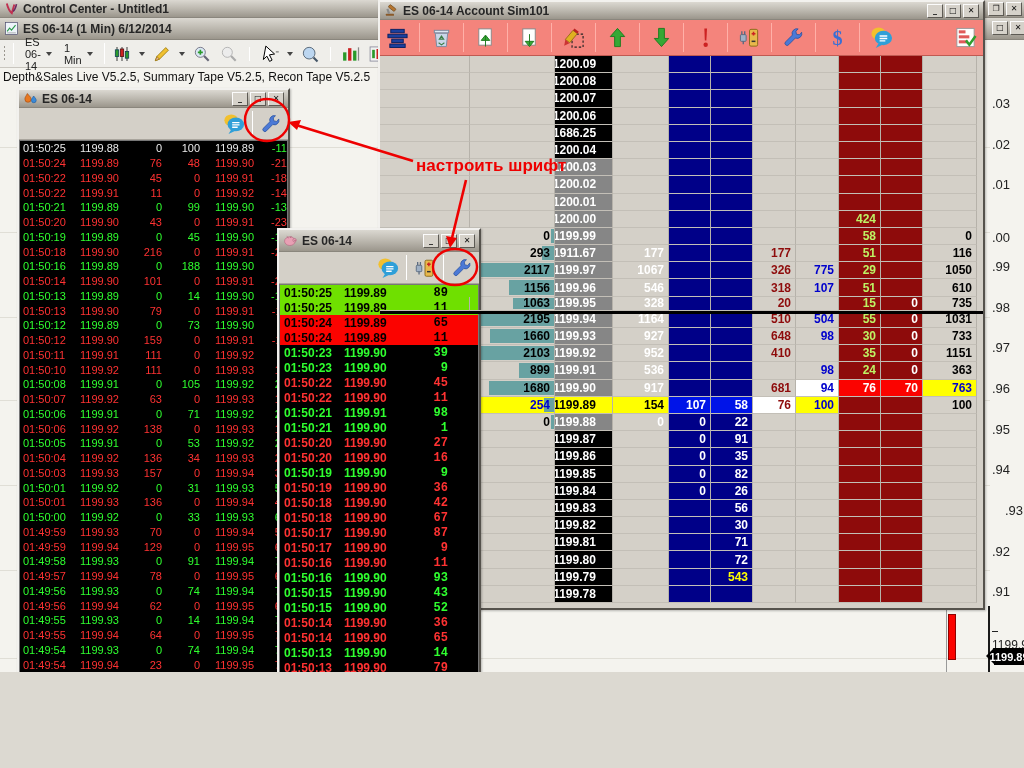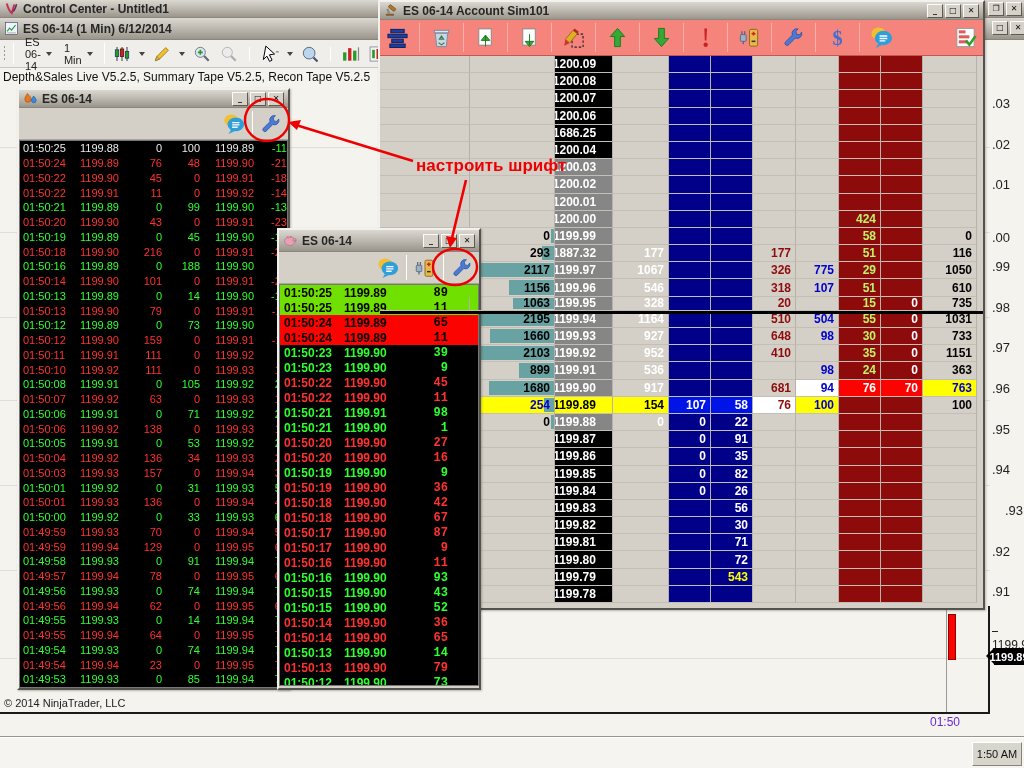--- a/index.html
+++ b/index.html
@@ -1,17 +1,17 @@
 <!DOCTYPE html>
 <html><head>
 <meta charset="utf-8">
 <style>
   html,body{margin:0;padding:0;background:#dcd9d1;}
   *{box-sizing:border-box;}
-  #stage{position:relative;width:1024px;height:768px;overflow:hidden;
+  #stage{position:relative;width:1024px;height:672px;overflow:hidden;
          font-family:"Liberation Sans",sans-serif;background:#f4f3ee;}
 
   
   .titlebar{display:flex;align-items:center;gap:4px;padding:0 4px;
             background:linear-gradient(180deg,#dbd8d1 0%,#b9b5ac 55%,#9b968c 100%);
             border-bottom:1px solid #8a867d;}
   .titlebar .ttext{font-size:12px;font-weight:bold;color:#262626;white-space:nowrap;
                    overflow:hidden;flex:1;}
   .tbuttons{display:flex;gap:2px;margin-left:auto;}
   .wbtn{width:16px;height:14px;background:#d6d2ca;border:1px solid;
@@ -897,21 +897,21 @@
           <div class="dom-cell c-dred c-y1v">58</div>
           <div class="dom-cell c-dred c-y2v"></div>
           <div class="dom-cell c-tot">0</div>
         </div>
         <div class="dom-row">
           <div class="dom-cell c-m"></div>
           <div class="dom-cell c-cum">
             <span class="cum-bar" style="width: 12px;"></span>
             <span class="cum-v">293</span>
           </div>
-          <div class="dom-cell c-price p-gray">1887.32</div>
+          <div class="dom-cell c-price p-gray">1911.67</div>
           <div class="dom-cell c-sz">177</div>
           <div class="dom-cell c-navy"></div>
           <div class="dom-cell c-navy"></div>
           <div class="dom-cell c-rd">177</div>
           <div class="dom-cell c-bl"></div>
           <div class="dom-cell c-dred c-y1v">51</div>
           <div class="dom-cell c-dred c-y2v"></div>
           <div class="dom-cell c-tot">116</div>
         </div>
         <div class="dom-row">

